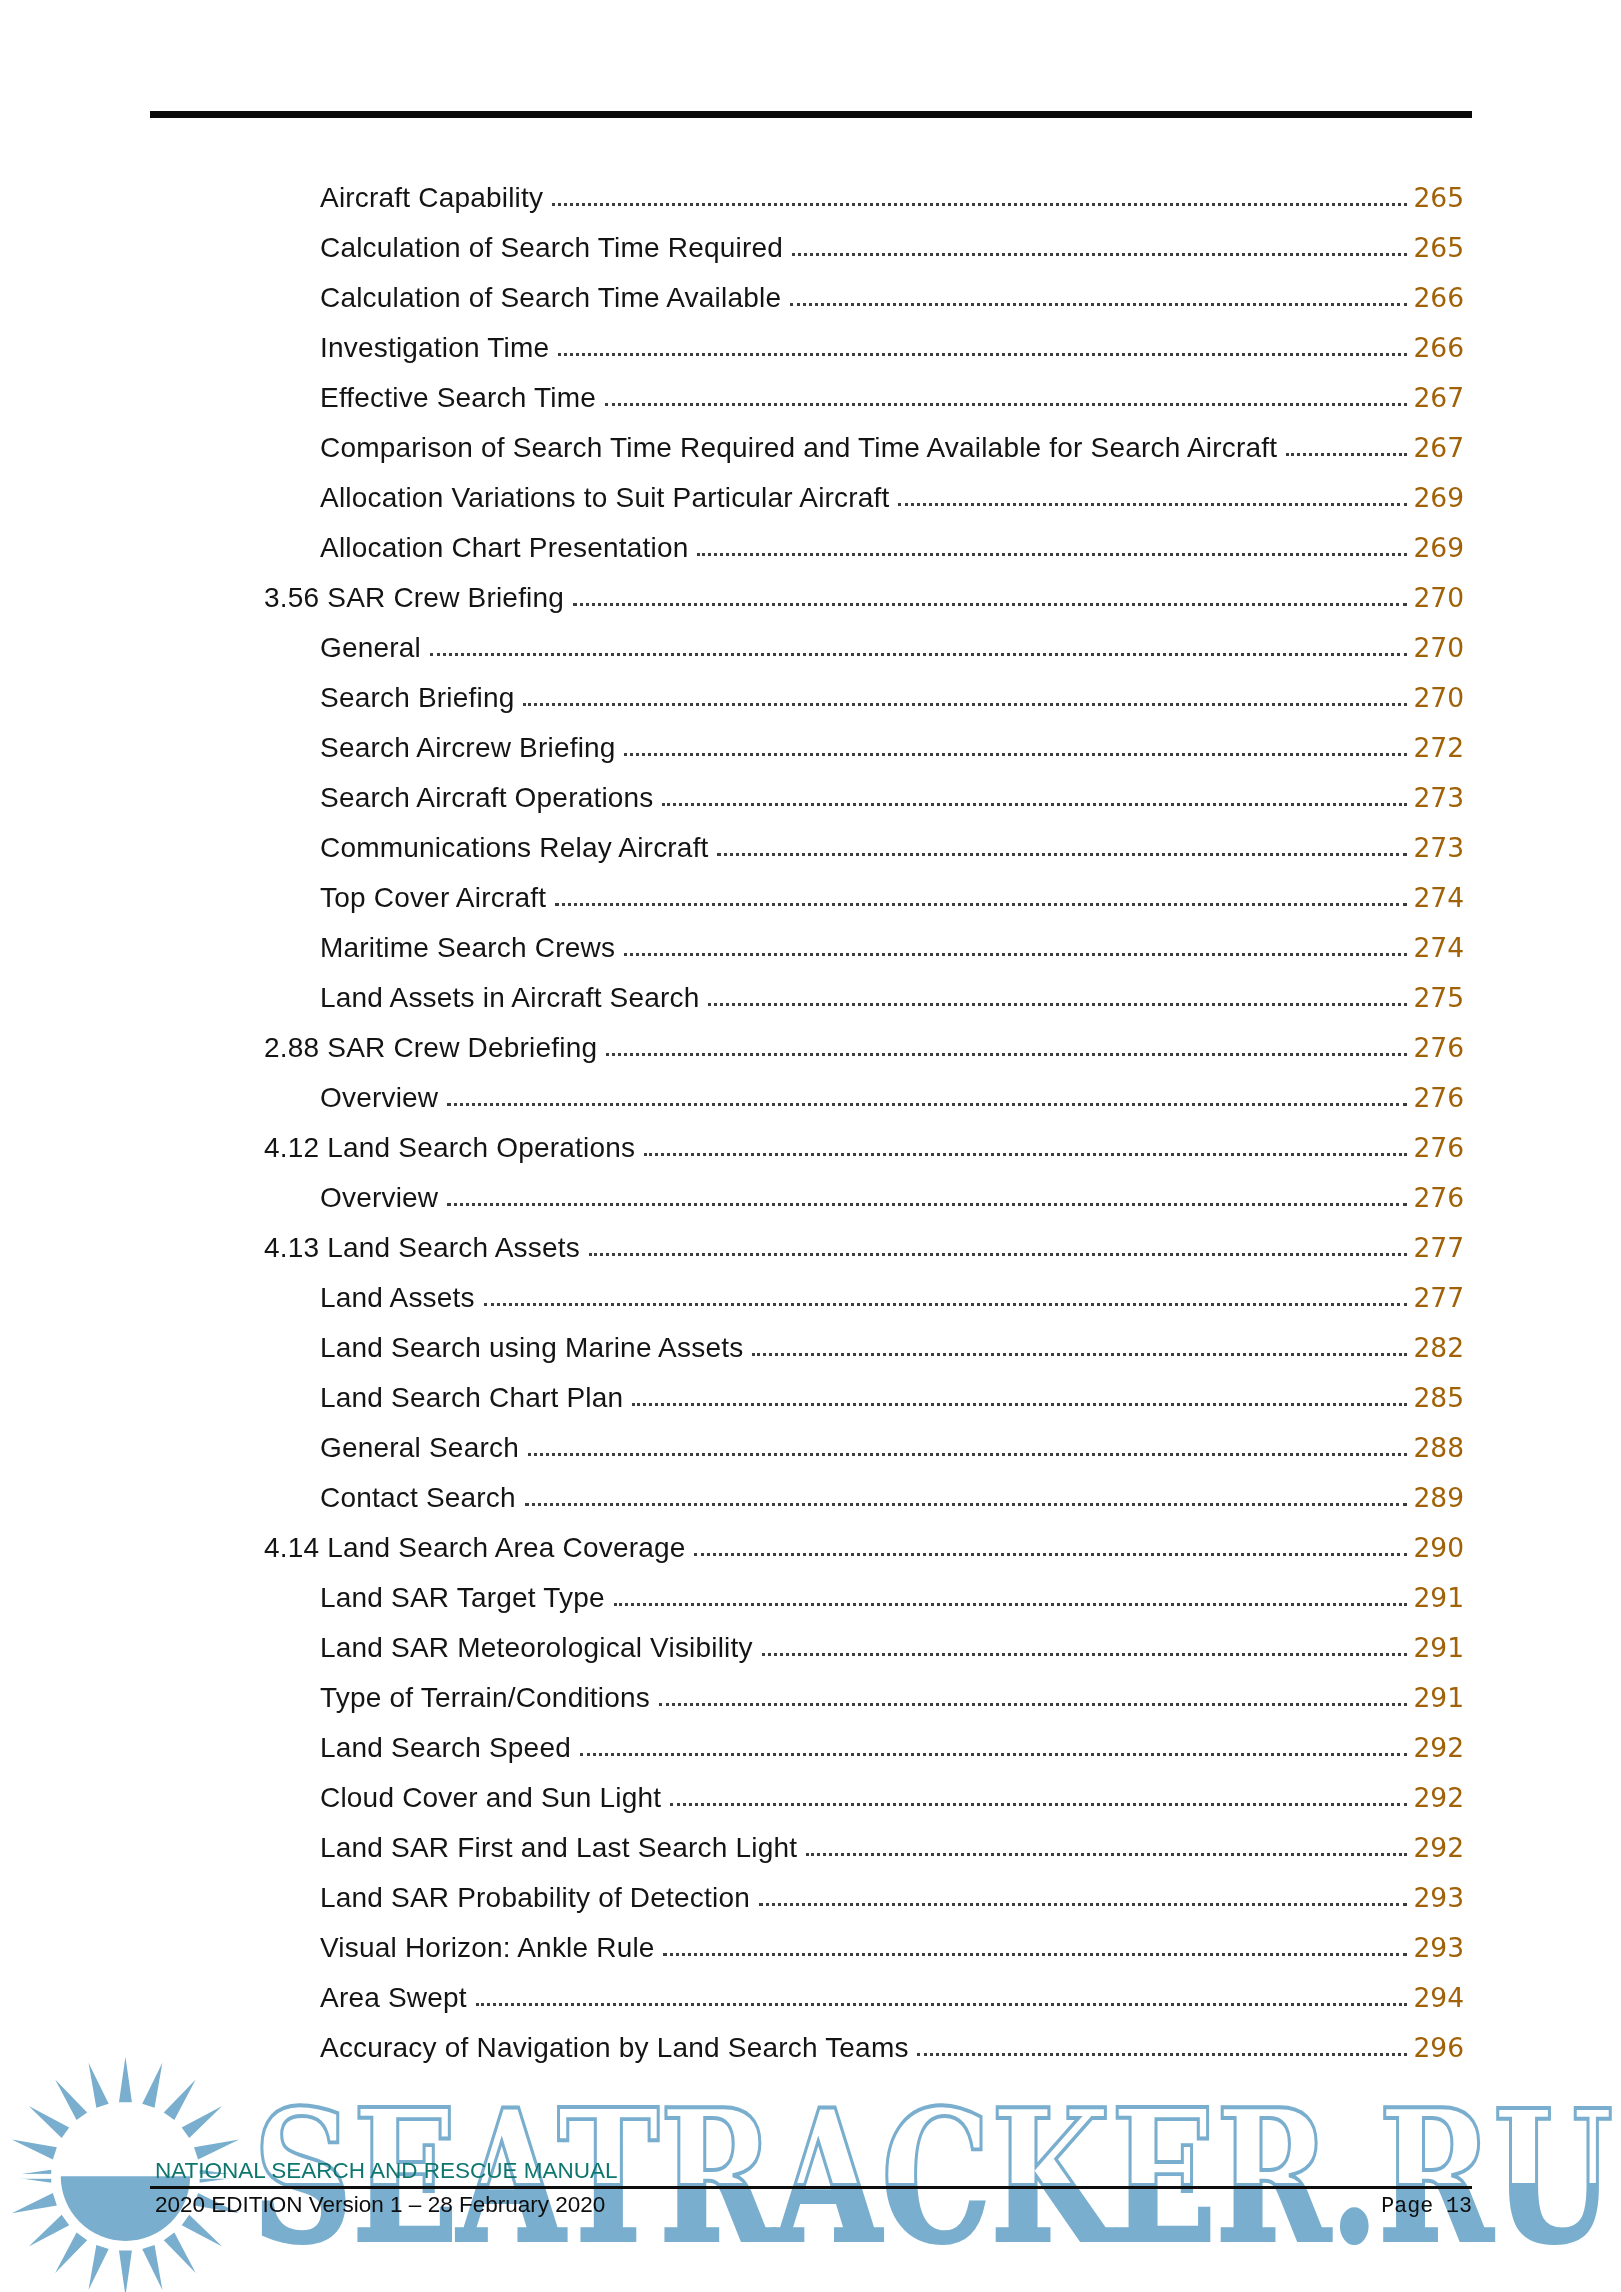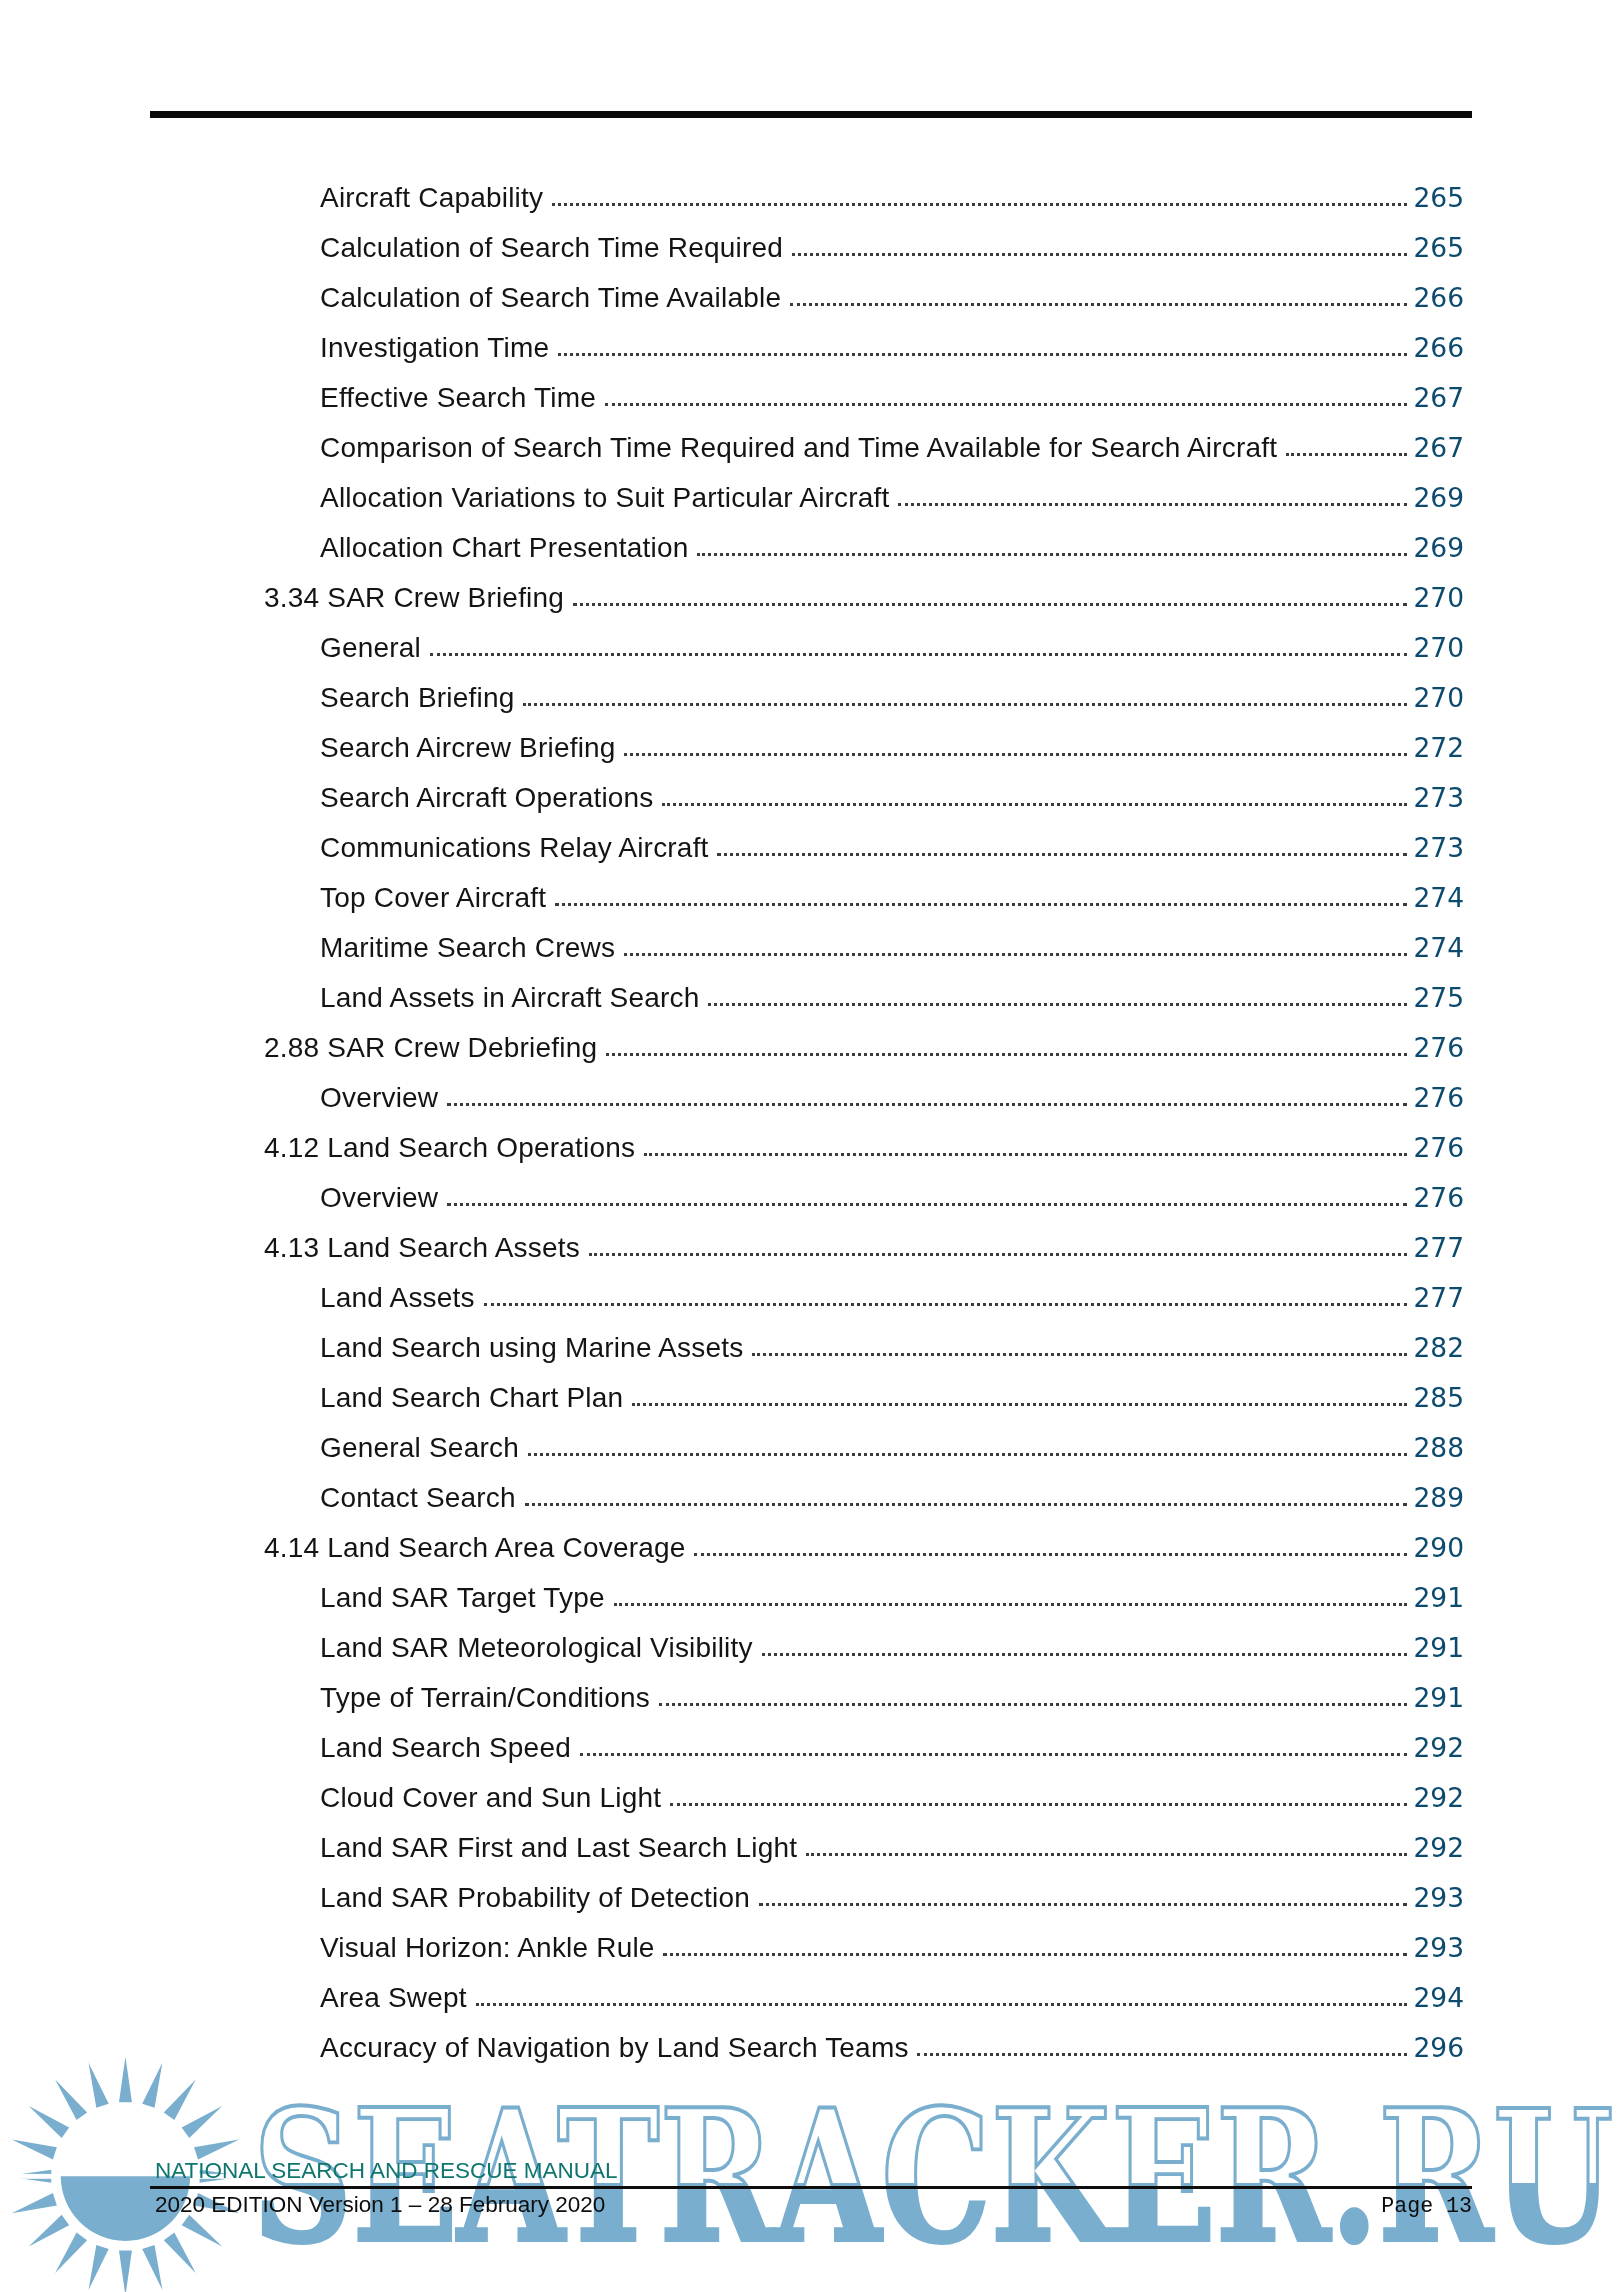--- a/index.html
+++ b/index.html
@@ -28,21 +28,21 @@
     font-size:28px;color:#141414;letter-spacing:0.2px;
   }
   .toc-dots{
     flex:1;min-width:23.5px;
     border-bottom:3.9px dotted #3c3c3c;
     margin:0 6.9px 0 8.8px;
     position:relative;top:-1px;
   }
   .toc-page{
     font-family:"DejaVu Sans", sans-serif;
-    font-size:26.5px;color:#0c4a6e;
+    font-size:26.5px;color:#a16207;
   }
   .bottom-art{
     position:absolute;left:0;top:2044px;width:1621px;height:249px;z-index:1;
   }
   .footer-line1{
     position:absolute;left:155px;top:2158px;
     font-size:22.5px;line-height:25.5px;color:#0f766e;z-index:4;
   }
   .footer-rule{
     position:absolute;left:150px;top:2186px;width:1322px;height:2.9px;
@@ -123,21 +123,21 @@
       <span class="toc-page">269</span>
     </div>
 
     <div class="toc-row lvl2">
       <span class="toc-label">Allocation Chart Presentation</span>
       <span class="toc-dots"></span>
       <span class="toc-page">269</span>
     </div>
 
     <div class="toc-row">
-      <span class="toc-label">3.34 SAR Crew Briefing</span>
+      <span class="toc-label">3.56 SAR Crew Briefing</span>
       <span class="toc-dots"></span>
       <span class="toc-page">270</span>
     </div>
 
     <div class="toc-row lvl2">
       <span class="toc-label">General</span>
       <span class="toc-dots"></span>
       <span class="toc-page">270</span>
     </div>
 

